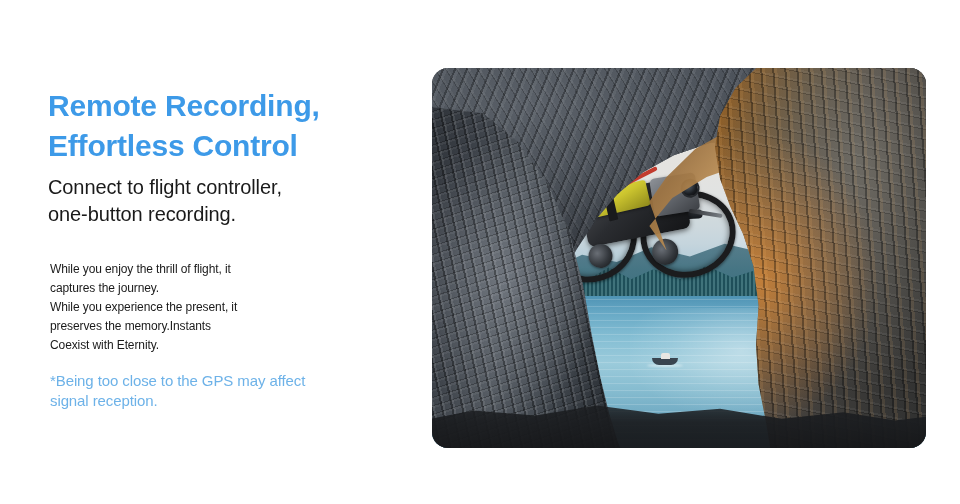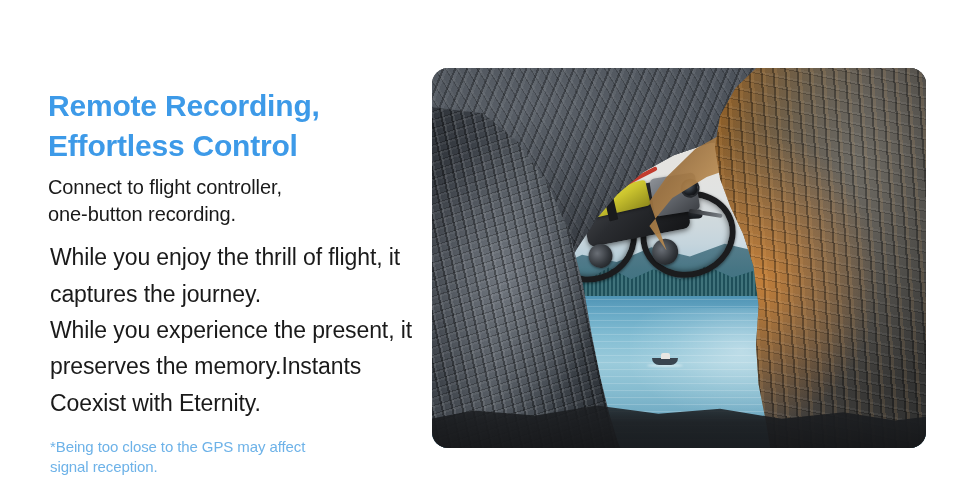--- a/index.html
+++ b/index.html
@@ -39,27 +39,27 @@
     margin: 0 0 8px 0;
     white-space: pre-line;
   }
 
   .subhead {
     color: #1a1a1a;
     font-size: 20px;
     font-weight: normal;
     line-height: 1.34;
     letter-spacing: -0.1px;
-    margin: 0 0 12px 0;
+    margin: 0 0 33px 0;
     white-space: pre-line;
   }
 
   .body-copy {
     color: #1a1a1a;
-    font-size: 23px;
+    font-size: 12px;
     font-weight: normal;
     line-height: 1.58;
     letter-spacing: -0.1px;
     margin: 0 0 16px 2px;
     white-space: pre-line;
   }
 
   .footnote {
     color: #6db2e8;
     font-size: 15px;

